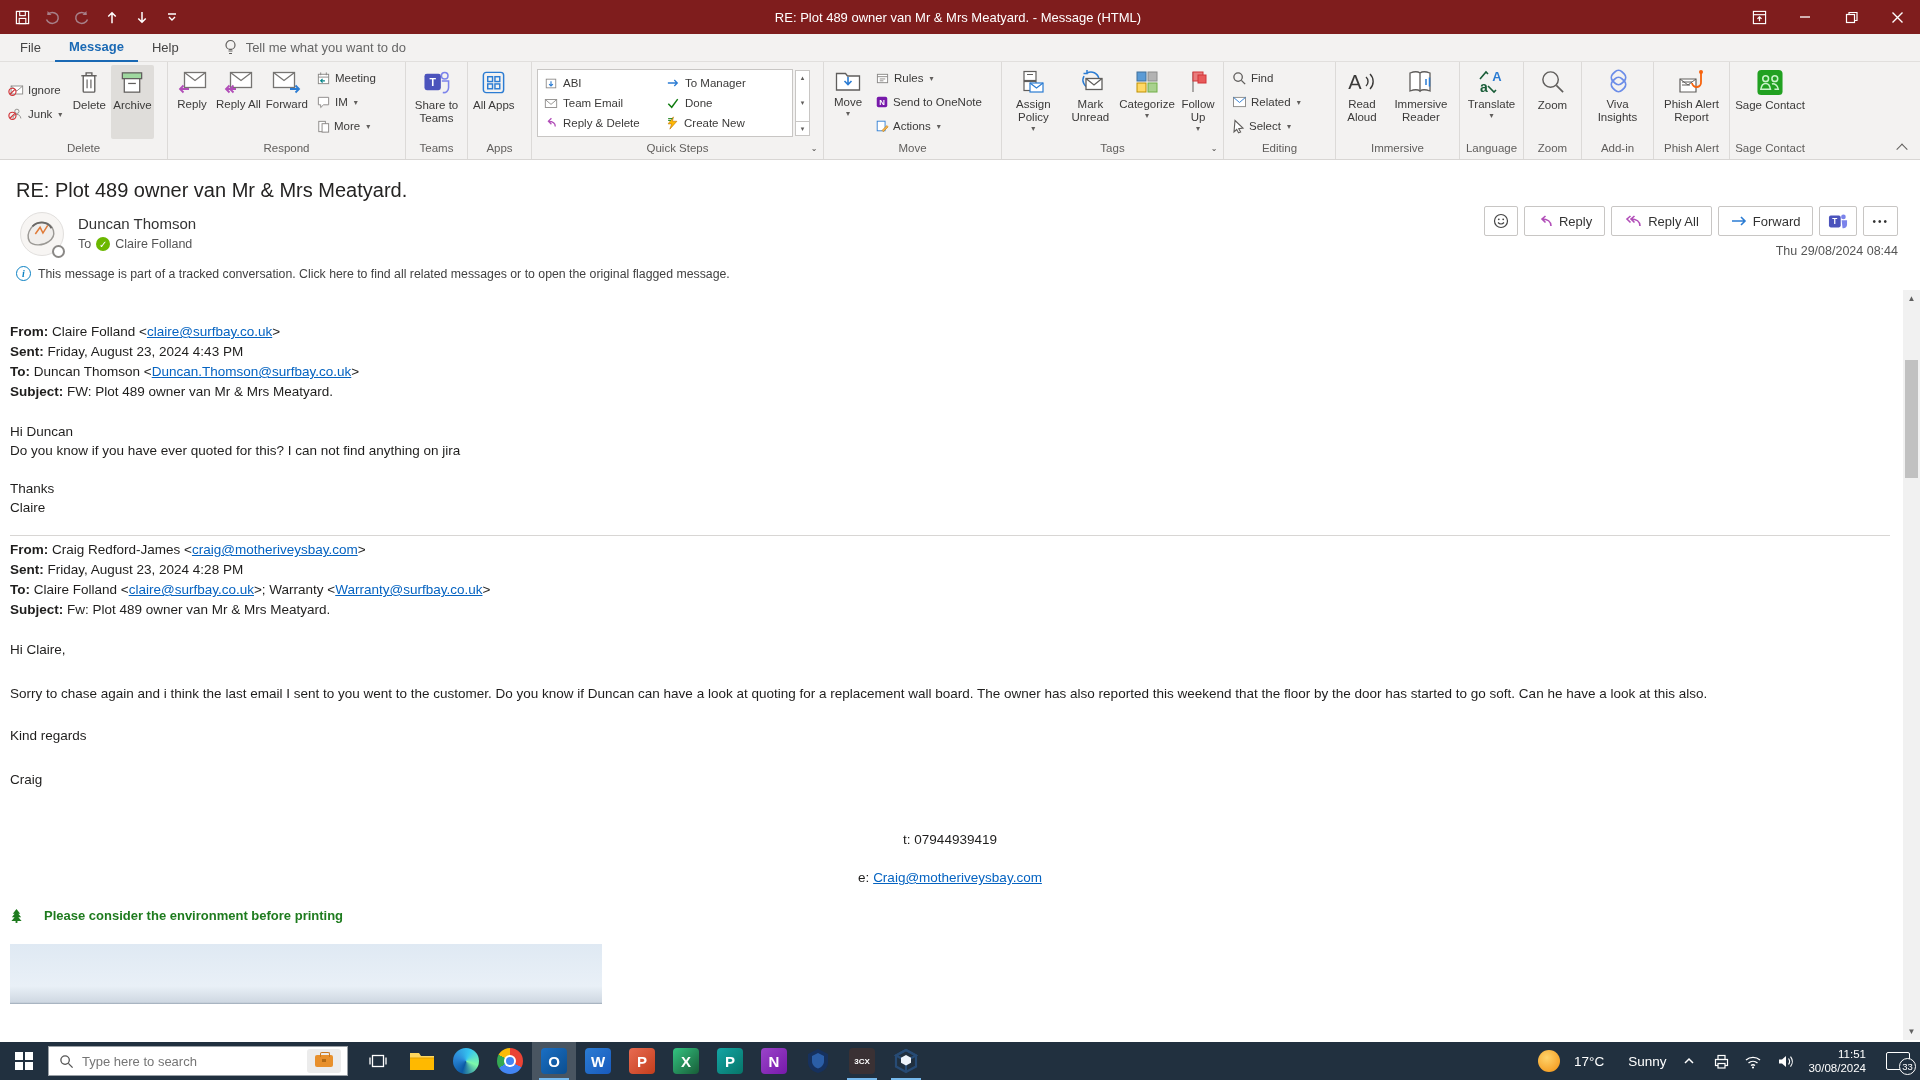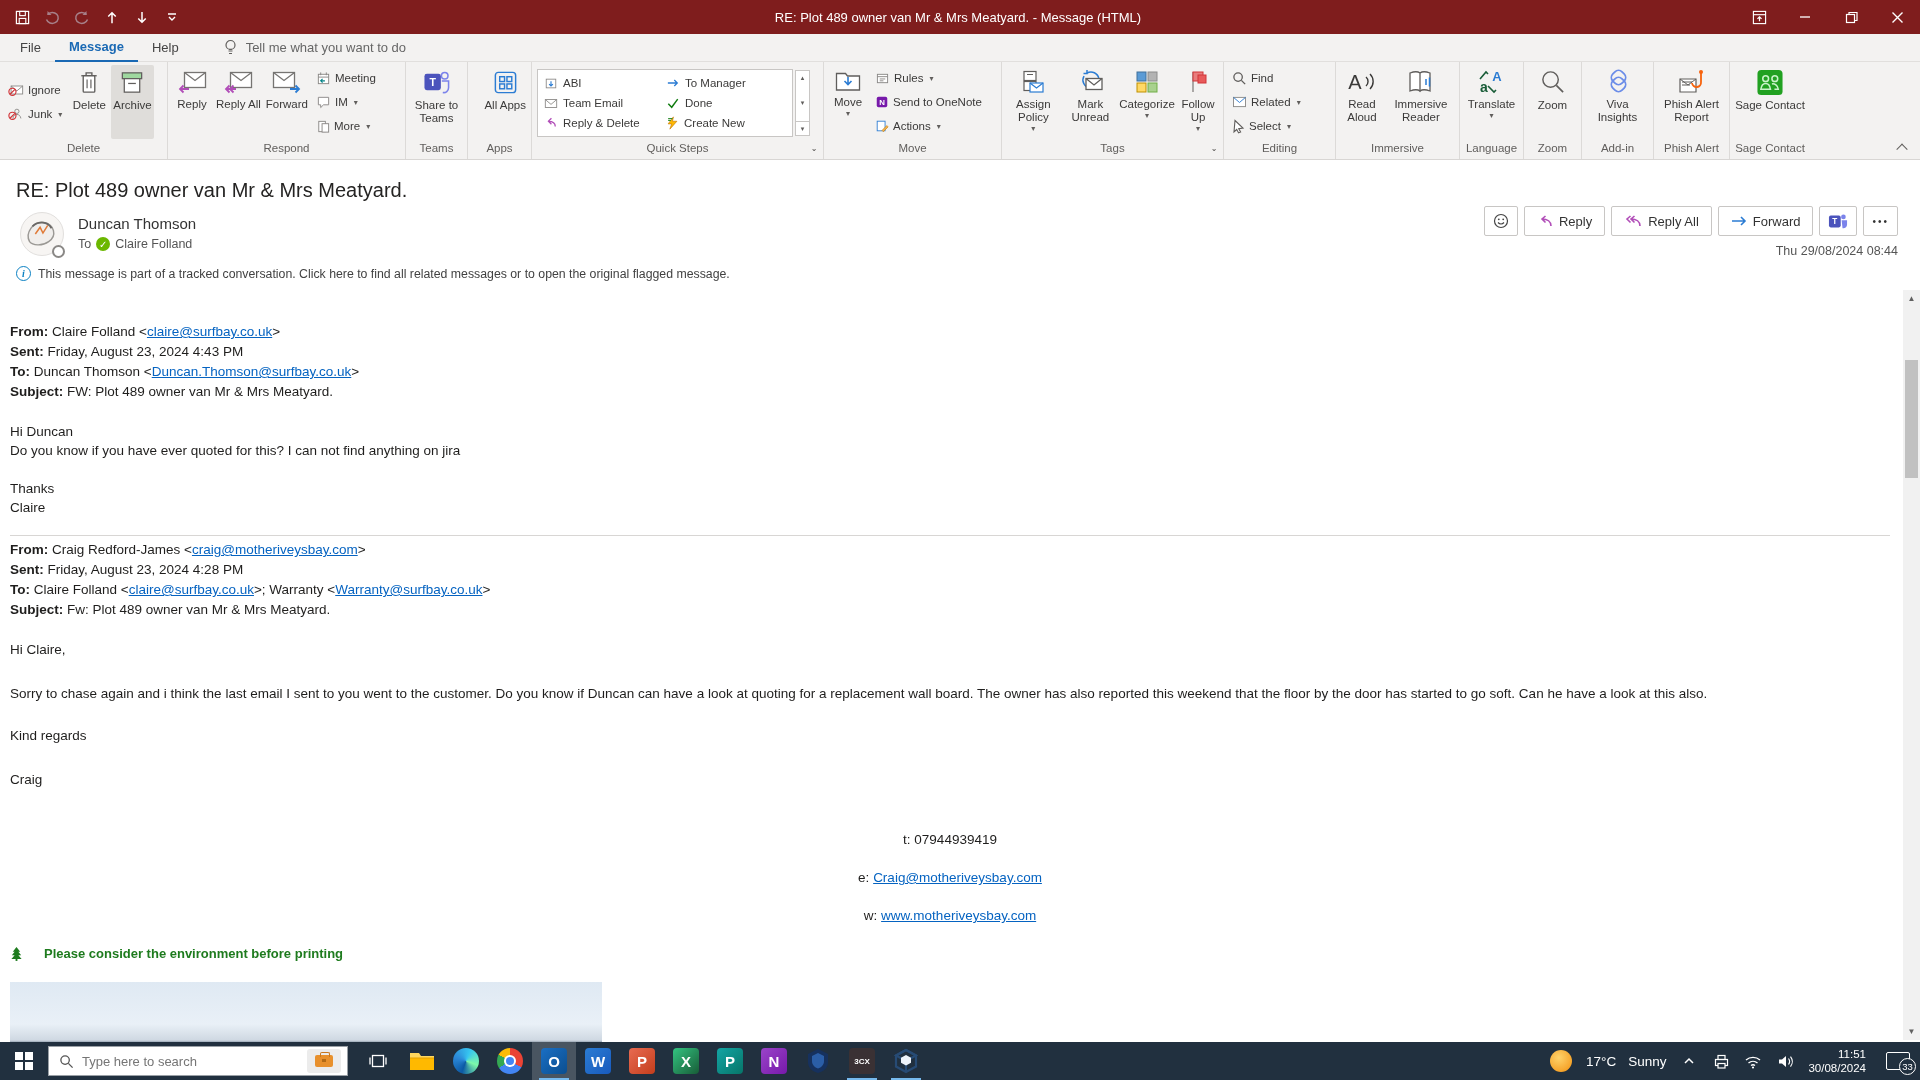--- a/index.html
+++ b/index.html
@@ -91,21 +91,21 @@
   .briefcase{width:34px;height:24px;background:#ececec;border-radius:3px;display:flex;align-items:center;justify-content:center;}
   .bcase{position:relative;width:18px;height:12px;background:#e8902c;border-radius:2px;}
   .bcase::before{content:"";position:absolute;left:5px;top:-3px;width:8px;height:4px;border:1.5px solid #c9781f;border-bottom:none;border-radius:2px 2px 0 0;}
   .bcase::after{content:"";position:absolute;left:7px;top:4px;width:4px;height:3px;background:#b36a15;}
   .tbicon{width:44px;height:38px;display:flex;align-items:center;justify-content:center;position:relative;}
   .tbicon.active{background:rgba(255,255,255,.18);}
   .tbicon .openline{position:absolute;bottom:0;left:7px;right:7px;height:2.5px;background:#76b9ed;}
   .appsq{width:26px;height:26px;border-radius:4px;color:#fff;font-weight:bold;font-size:15px;display:flex;align-items:center;justify-content:center;font-family:"Liberation Serif",serif;}
   .tray{margin-left:auto;display:flex;align-items:center;gap:14px;padding-right:10px;}
   .sun{width:22px;height:22px;border-radius:50%;background:radial-gradient(circle at 40% 35%,#ffd36b,#f29111);}
-  .weathertxt{font-size:13.5px;display:flex;gap:12px;}
+  .weathertxt{font-size:13.5px;display:flex;gap:24px;}
   .trayic{display:inline-flex;align-items:center;justify-content:center;width:18px;height:18px;}
   .clock{font-size:11.5px;text-align:right;line-height:14px;}
   .notifbadge{position:relative;width:24px;height:18px;border:1.5px solid #fff;border-radius:2px;margin-left:6px;}
   .notifbadge span{position:absolute;right:-7px;bottom:-6px;background:#21303f;border:1.5px solid #fff;border-radius:50%;font-size:9.5px;width:17px;height:17px;display:flex;align-items:center;justify-content:center;}
 </style>
 </head>
 <body>
 
 <div class="screen">
 
@@ -318,21 +318,21 @@
                 <text x="10.5" y="17.5" text-anchor="middle" font-size="11" font-weight="bold" fill="#fff" font-family="Liberation Sans,sans-serif">T</text>
               </svg>
             </span>
           <span class="blabel">Share to Teams</span>
         </div>
       </div>
       <div class="rgl">Teams</div>
     </div>
 
     <div class="rgroup" style="width:64px">
-      <div class="rgc" style="justify-content:flex-end">
+      <div class="rgc" style="justify-content:flex-start">
         <div class="bigbtn">
           <span class="ric">
               <svg width="27" height="27" viewBox="0 0 28 28">
                 <rect x="3.5" y="3.5" width="21" height="21" rx="3" fill="none" stroke="#2b7cd3" stroke-width="1.5"></rect>
                 <rect x="8" y="8" width="5" height="5" fill="none" stroke="#2b7cd3" stroke-width="1.5"></rect>
                 <rect x="15.5" y="8" width="5" height="5" fill="none" stroke="#2b7cd3" stroke-width="1.5"></rect>
                 <rect x="8" y="15.5" width="5" height="5" fill="none" stroke="#2b7cd3" stroke-width="1.5"></rect>
                 <rect x="15.5" y="15.5" width="5" height="5" fill="none" stroke="#2b7cd3" stroke-width="1.5"></rect>
               </svg>
             </span>
@@ -749,21 +749,20 @@
       <div class="msg">
         <p style="margin-bottom:25px">Hi Claire,</p>
         <p style="margin-bottom:23px">Sorry to chase again and i think the last email I sent to you went to the customer. Do you know if Duncan can have a look at quoting for a replacement wall board. The owner has also reported this weekend that the floor by the door has started to go soft. Can he have a look at this also.</p>
         <p style="margin-bottom:25px">Kind regards</p>
         <p style="margin-bottom:43px">Craig</p>
       </div>
 
       <div class="sig">
         <p><span>t:</span> <span>07944939419</span></p>
         <p><span>e:</span> <a href="#">Craig@motheriveysbay.com</a></p>
-        <p><span>w:</span> <a href="#">www.motheriveysbay.com</a></p>
         <div class="env">
           <span class="ric">
               <svg width="13" height="15" viewBox="0 0 14 16">
                 <path d="M7 1 3 6h2L2 10h3L1.5 14h11L9 10h3L9 6h2z" fill="#1e7b1e"></path>
                 <rect x="6" y="13" width="2" height="3" fill="#1e7b1e"></rect>
               </svg>
             </span>
           <span>Please consider the environment before printing</span>
         </div>
         <div class="photo"></div>

